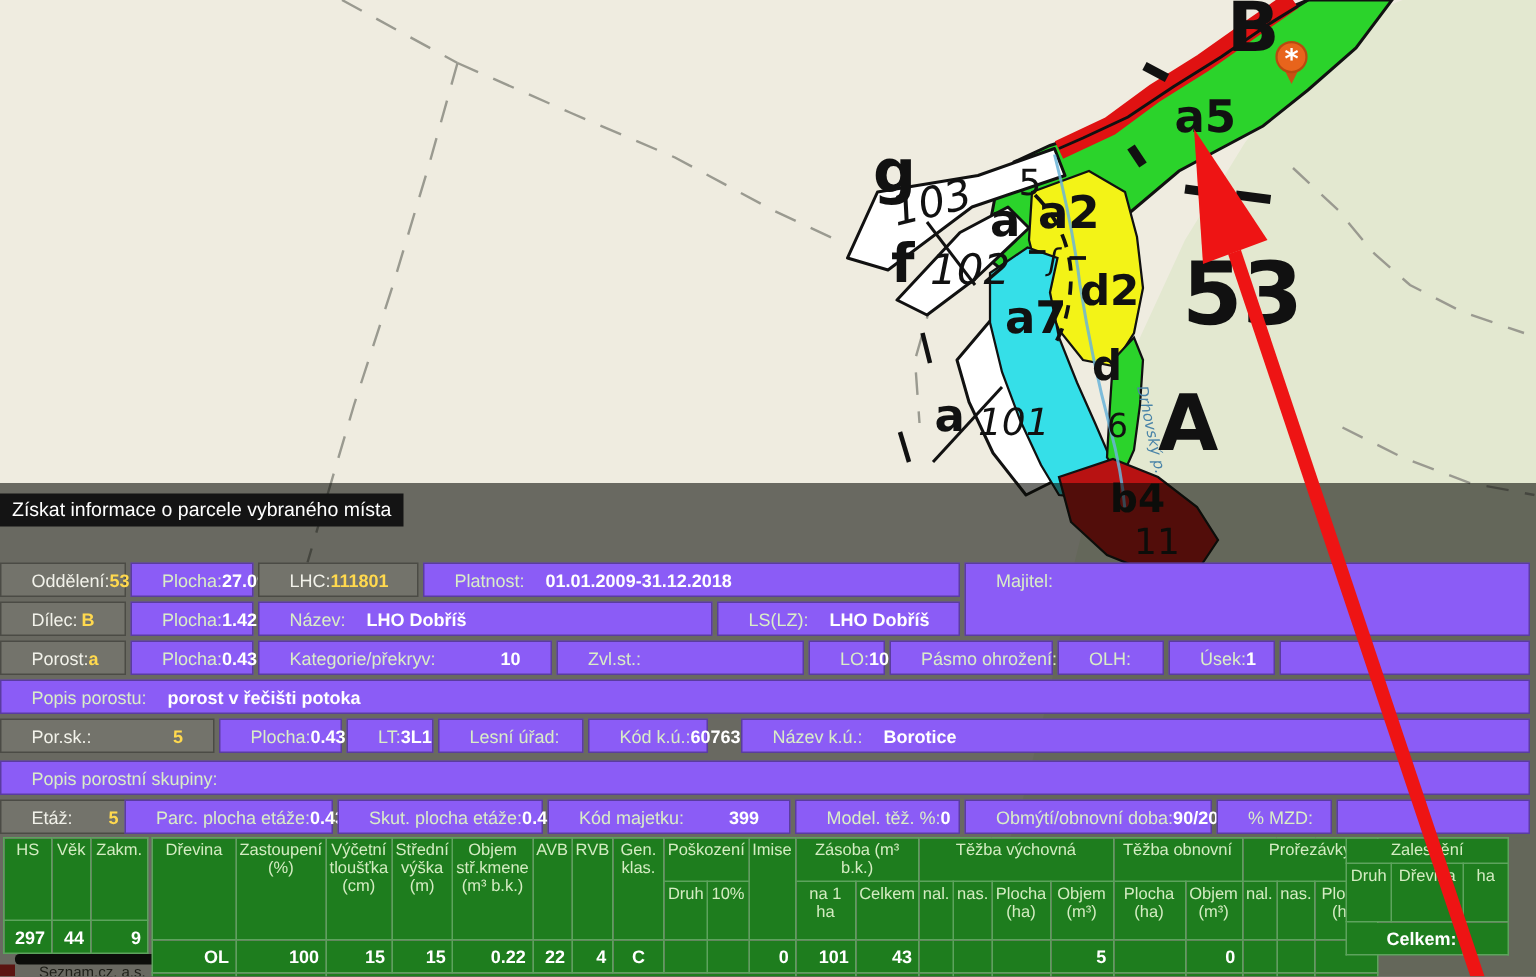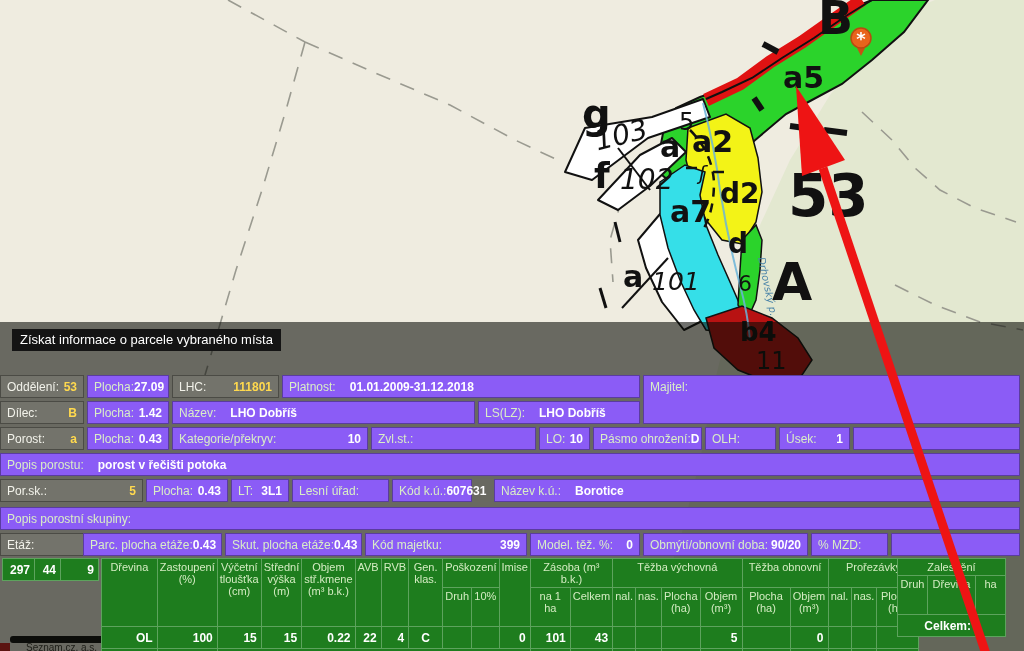--- a/index.html
+++ b/index.html
@@ -1,23 +1,23 @@
 <!DOCTYPE html>
 <html><head>
 <meta charset="utf-8">
 <style>
   html,body{margin:0;padding:0;background:#222;}
   #stage{position:relative;width:1024px;height:651px;overflow:hidden;background:#efece0;font-family:"Liberation Sans",sans-serif;}
   #map-svg{position:absolute;left:0;top:0;z-index:0;}
   #dim{position:absolute;left:0;top:322px;width:1024px;height:329px;background:rgba(8,10,6,0.58);z-index:10;}
   #tooltip{position:absolute;left:0;top:329px;height:22px;z-index:30;background:#141414;color:#fff;
-           font-size:13px;line-height:22px;padding:0 8px;white-space:nowrap;margin-left:12px;}
+           font-size:13px;line-height:22px;padding:0 8px;white-space:nowrap;}
   #panel{position:absolute;left:0;top:0;width:1024px;height:651px;z-index:20;}
   .fb{position:absolute;height:23px;display:flex;align-items:center;justify-content:space-between;
-      padding:0 6px;box-sizing:border-box;font-size:12px;border:1px solid rgba(0,0,0,.35);}
+      padding:0 20px;box-sizing:border-box;font-size:12px;border:1px solid rgba(0,0,0,.35);}
   .fb.gray{background:#73736b;}
   .fb.green{background:#8b5cf6;}
   .fl{color:#d9edc7;white-space:nowrap;}
   .gray .fl{color:#f2f2ea;}
   .fv{color:#fff;font-weight:bold;white-space:nowrap;}
   .gray .fv{color:#ffd94e;}
   .lv{justify-content:flex-start;gap:14px;}
   .tall{height:49px;align-items:flex-start;padding-top:4px;}
   table.grp{position:absolute;border-collapse:collapse;table-layout:fixed;}
   .grp th,.grp td{border:1px solid #5da35d;background:#1e7d1e;overflow:hidden;}
@@ -264,20 +264,25 @@
       </div>
     <div class="fb green" style="left:891px;top:533px;width:129px"></div>
 
     <table class="grp" style="left:2px;top:558px">
       <colgroup>
           <col style="width:32px">
           <col style="width:26px">
           <col style="width:38px">
         </colgroup>
       <tbody>
+          <tr>
+            <th style="height:50px">HS</th>
+          <th>Věk</th>
+          <th>Zakm.</th>
+          </tr>
       <tr>
           <td>297</td>
           <td>44</td>
           <td>9</td>
           </tr>
     </tbody>
       </table>
 
     <table class="grp" style="left:101px;top:558px">
       <colgroup>

